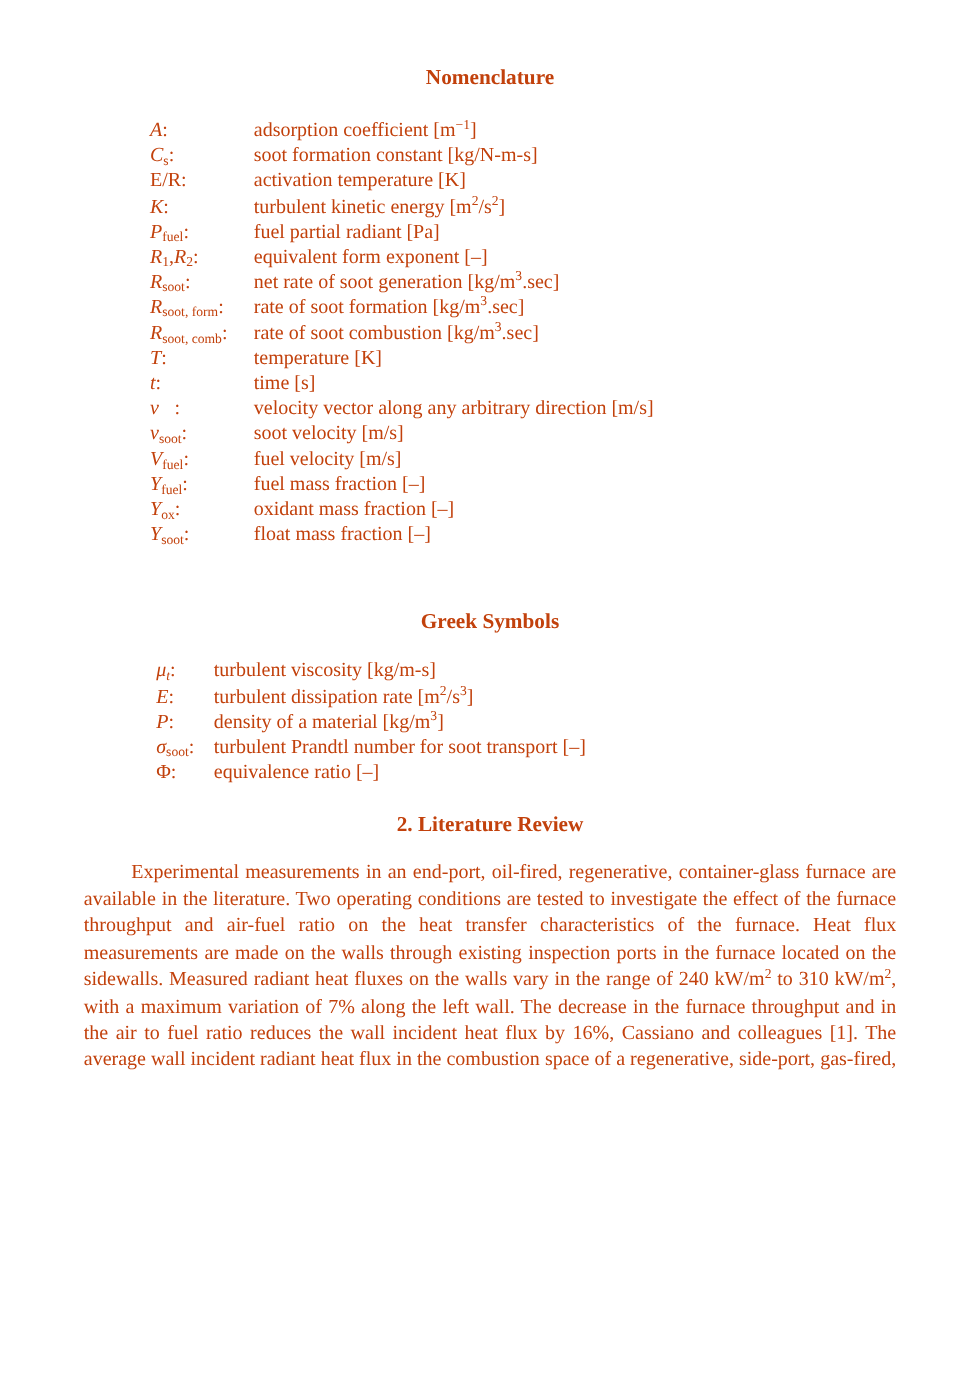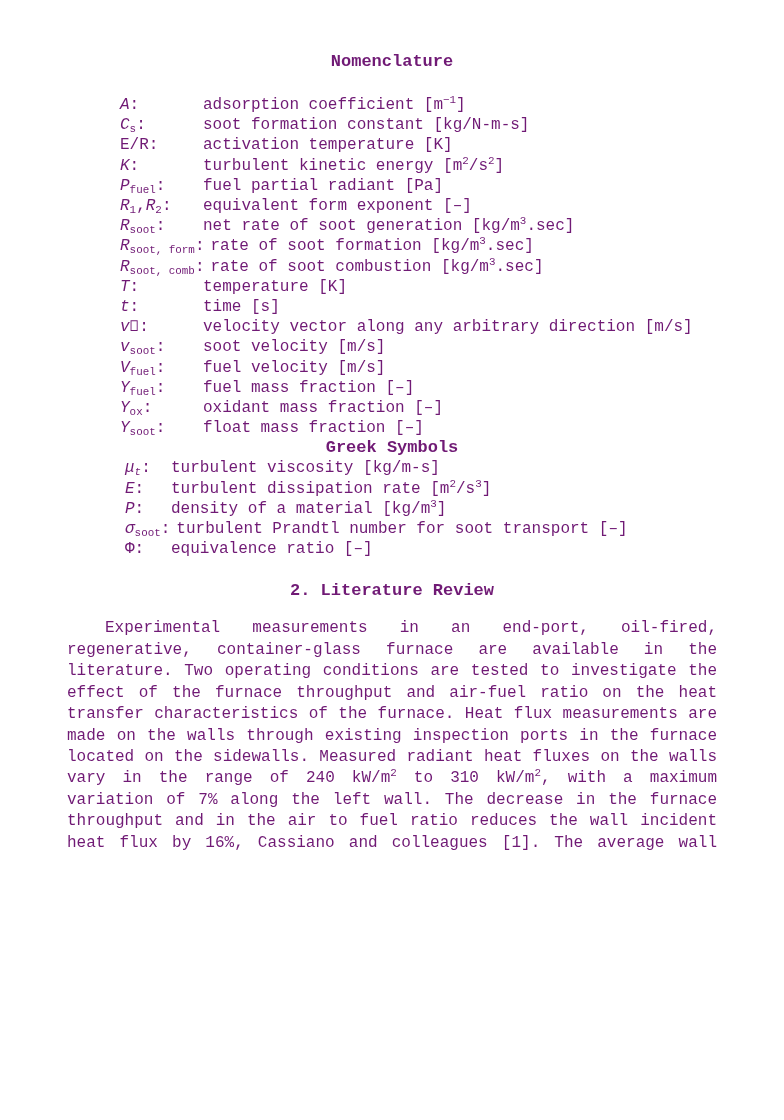--- a/index.html
+++ b/index.html
@@ -1,46 +1,46 @@
 <!DOCTYPE html>
 <html><head>
 <meta charset="utf-8">
 <style>
   html, body { margin: 0; padding: 0; background: #ffffff; }
   .page {
     position: relative;
     width: 784px;
     height: 856px;
     background: #ffffff;
-    color: #701a75;
-    font-family: Liberation Mono, monospace;
+    color: #c2410c;
+    font-family: Liberation Serif, serif;
     overflow: hidden;
   }
   .content {
     position: absolute;
     left: 67px;
     top: 0;
     width: 650px;
   }
   .heading {
     font-weight: bold;
     text-align: center;
     font-size: 17px;
     line-height: 20px;
     margin: 0;
   }
   .h-nomenclature { padding-top: 52px; }
-  .h-greek { }
+  .h-greek { margin-top: 49px; }
   .h-section { margin-top: 22px; }
   .deflist {
     font-size: 16px;
     line-height: 20.2px;
   }
   .nom-list { margin-top: 23px; margin-left: 53px; }
-  .greek-list { margin-left: 58px; }
+  .greek-list { margin-top: 20px; margin-left: 58px; }
   .row { display: flex; align-items: baseline; }
   .sym { flex: 0 0 auto; padding-right: 6px; white-space: nowrap; }
   .nom-list .sym { min-width: 77px; }
   .greek-list .sym { min-width: 40px; }
   .desc { flex: 1 1 auto; }
   sub, sup { font-size: 0.68em; line-height: 0; }
   sub { vertical-align: -0.28em; }
   sup { vertical-align: 0.55em; }
   em { font-style: italic; }
   .body-par {

